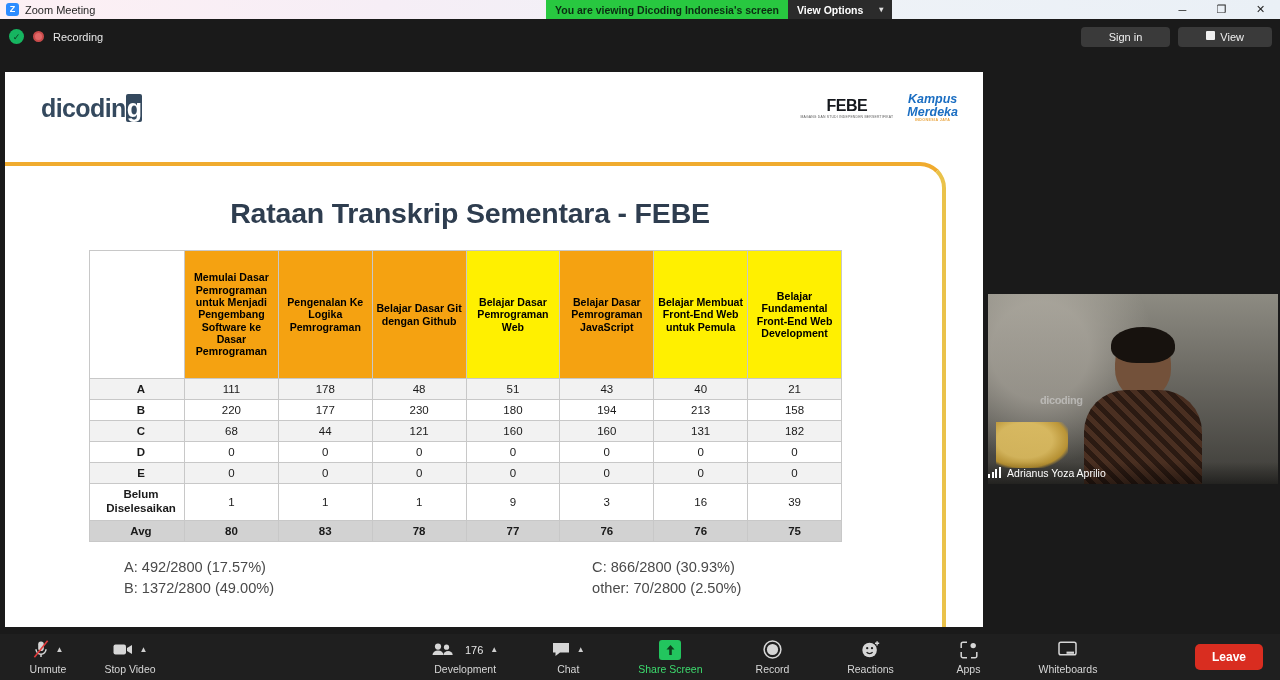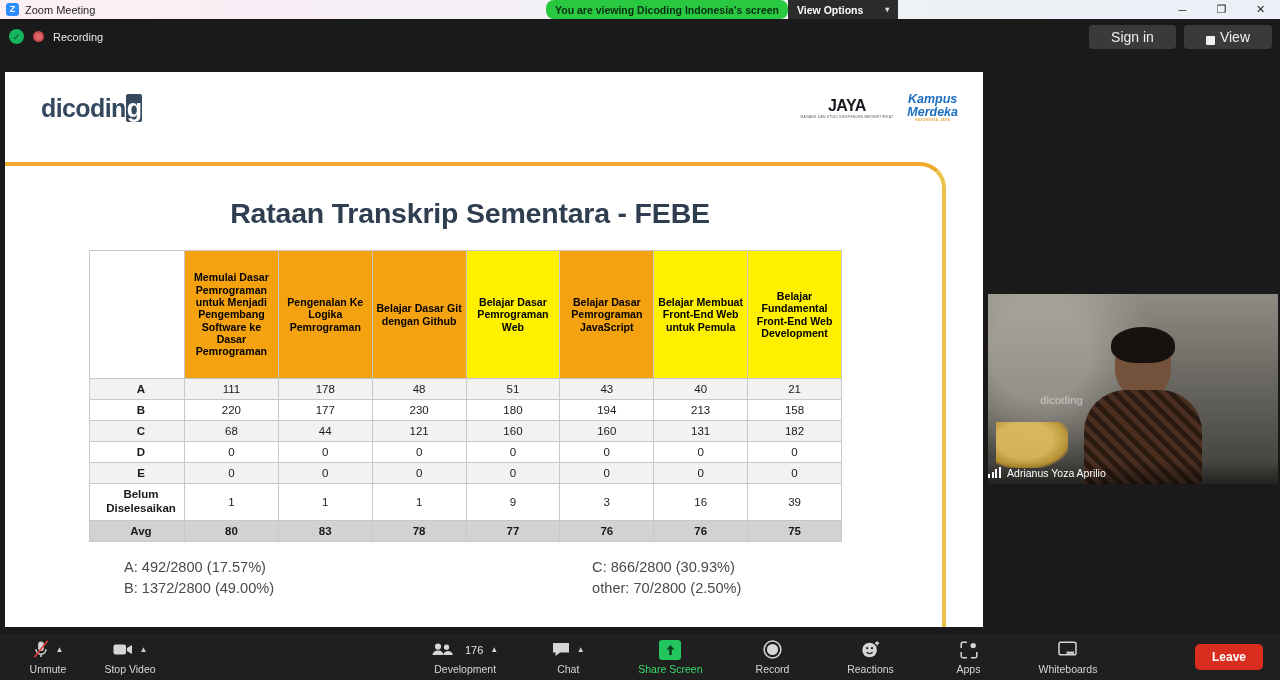--- a/index.html
+++ b/index.html
@@ -21,25 +21,25 @@
     color: #fff; font-size: 9px; font-weight: bold; line-height: 13px;
     text-align: center; font-family: "Liberation Sans", sans-serif;
   }
   .tb-title { font-size: 11px; color: #1f1f1f; }
   .share-banner {
     position: absolute; left: 546px; top: 0; height: 19px;
     display: flex; align-items: stretch;
   }
   .share-green {
     background: #28c840; color: #0b2d12; font-size: 10.5px; font-weight: bold;
-    display: flex; align-items: center; padding: 0 9px; white-space: nowrap; border-radius: 8px;
+    display: flex; align-items: center; padding: 0 9px; white-space: nowrap;
   }
   .share-opts {
     background: #2b2b2b; color: #fff; font-size: 10.5px; font-weight: bold;
-    display: flex; align-items: center; gap: 22px; padding: 0 9px; white-space: nowrap;
+    display: flex; align-items: center; gap: 16px; padding: 0 9px; white-space: nowrap;
   }
   .caret-d { font-size: 8px; opacity: .85; }
   .wincontrols { position: absolute; right: 0; top: 0; display: flex; height: 19px; }
   .wc { width: 39px; display: flex; align-items: center; justify-content: center;
         font-size: 11px; color: #1f1f1f; }
 
   
   .headerbar {
     height: 35px; width: 100%; background: #1a1a1a; position: relative;
     display: flex; align-items: center;
@@ -50,22 +50,22 @@
     display: flex; align-items: center; justify-content: center;
     color: #0a3d1f; font-size: 9px;
   }
   .rec-dot {
     width: 11px; height: 11px; border-radius: 50%;
     background: #e06767; border: 2px solid #c94b4b;
   }
   .rec-label { font-size: 11px; color: #e8e8e8; }
   .hdr-right { position: absolute; right: 8px; display: flex; align-items: center; gap: 8px; }
   .hbtn {
-    background: #3a3a3a; color: #f0f0f0; font-size: 14px;
-    padding: 4px 22px; border-radius: 4px; display: flex; align-items: flex-end; gap: 5px;
+    background: #3a3a3a; color: #f0f0f0; font-size: 11px;
+    padding: 4px 28px; border-radius: 4px; display: flex; align-items: flex-start; gap: 5px;
   }
   .view-ico { width: 9px; height: 9px; background: #f0f0f0; border-radius: 1px; }
 
   
   .stage { position: absolute; left: 0; top: 54px; width: 1148px; height: 580px; }
   .slide {
     position: absolute; left: 5px; top: 18px; width: 978px; height: 555px;
     background: #ffffff; overflow: hidden;
   }
   .slide-head { height: 66px; position: relative; }
@@ -256,21 +256,21 @@
 <div class="stage">
 
   <div class="slide">
 
     <div class="slide-head">
       <div class="dicoding-logo">
         <span>dicodin</span><span class="boxg">g</span>
       </div>
       <div class="logos-right">
         <div class="msib">
-          <div class="msib-main">JAYA</div>
+          <div class="msib-main">FEBE</div>
           <div class="msib-sub">MAGANG DAN STUDI INDEPENDEN BERSERTIFIKAT</div>
         </div>
         <div class="km">
           <div class="km1">Kampus</div>
           <div class="km2">Merdeka</div>
           <div class="km3">INDONESIA JAYA</div>
         </div>
       </div>
     </div>
 

